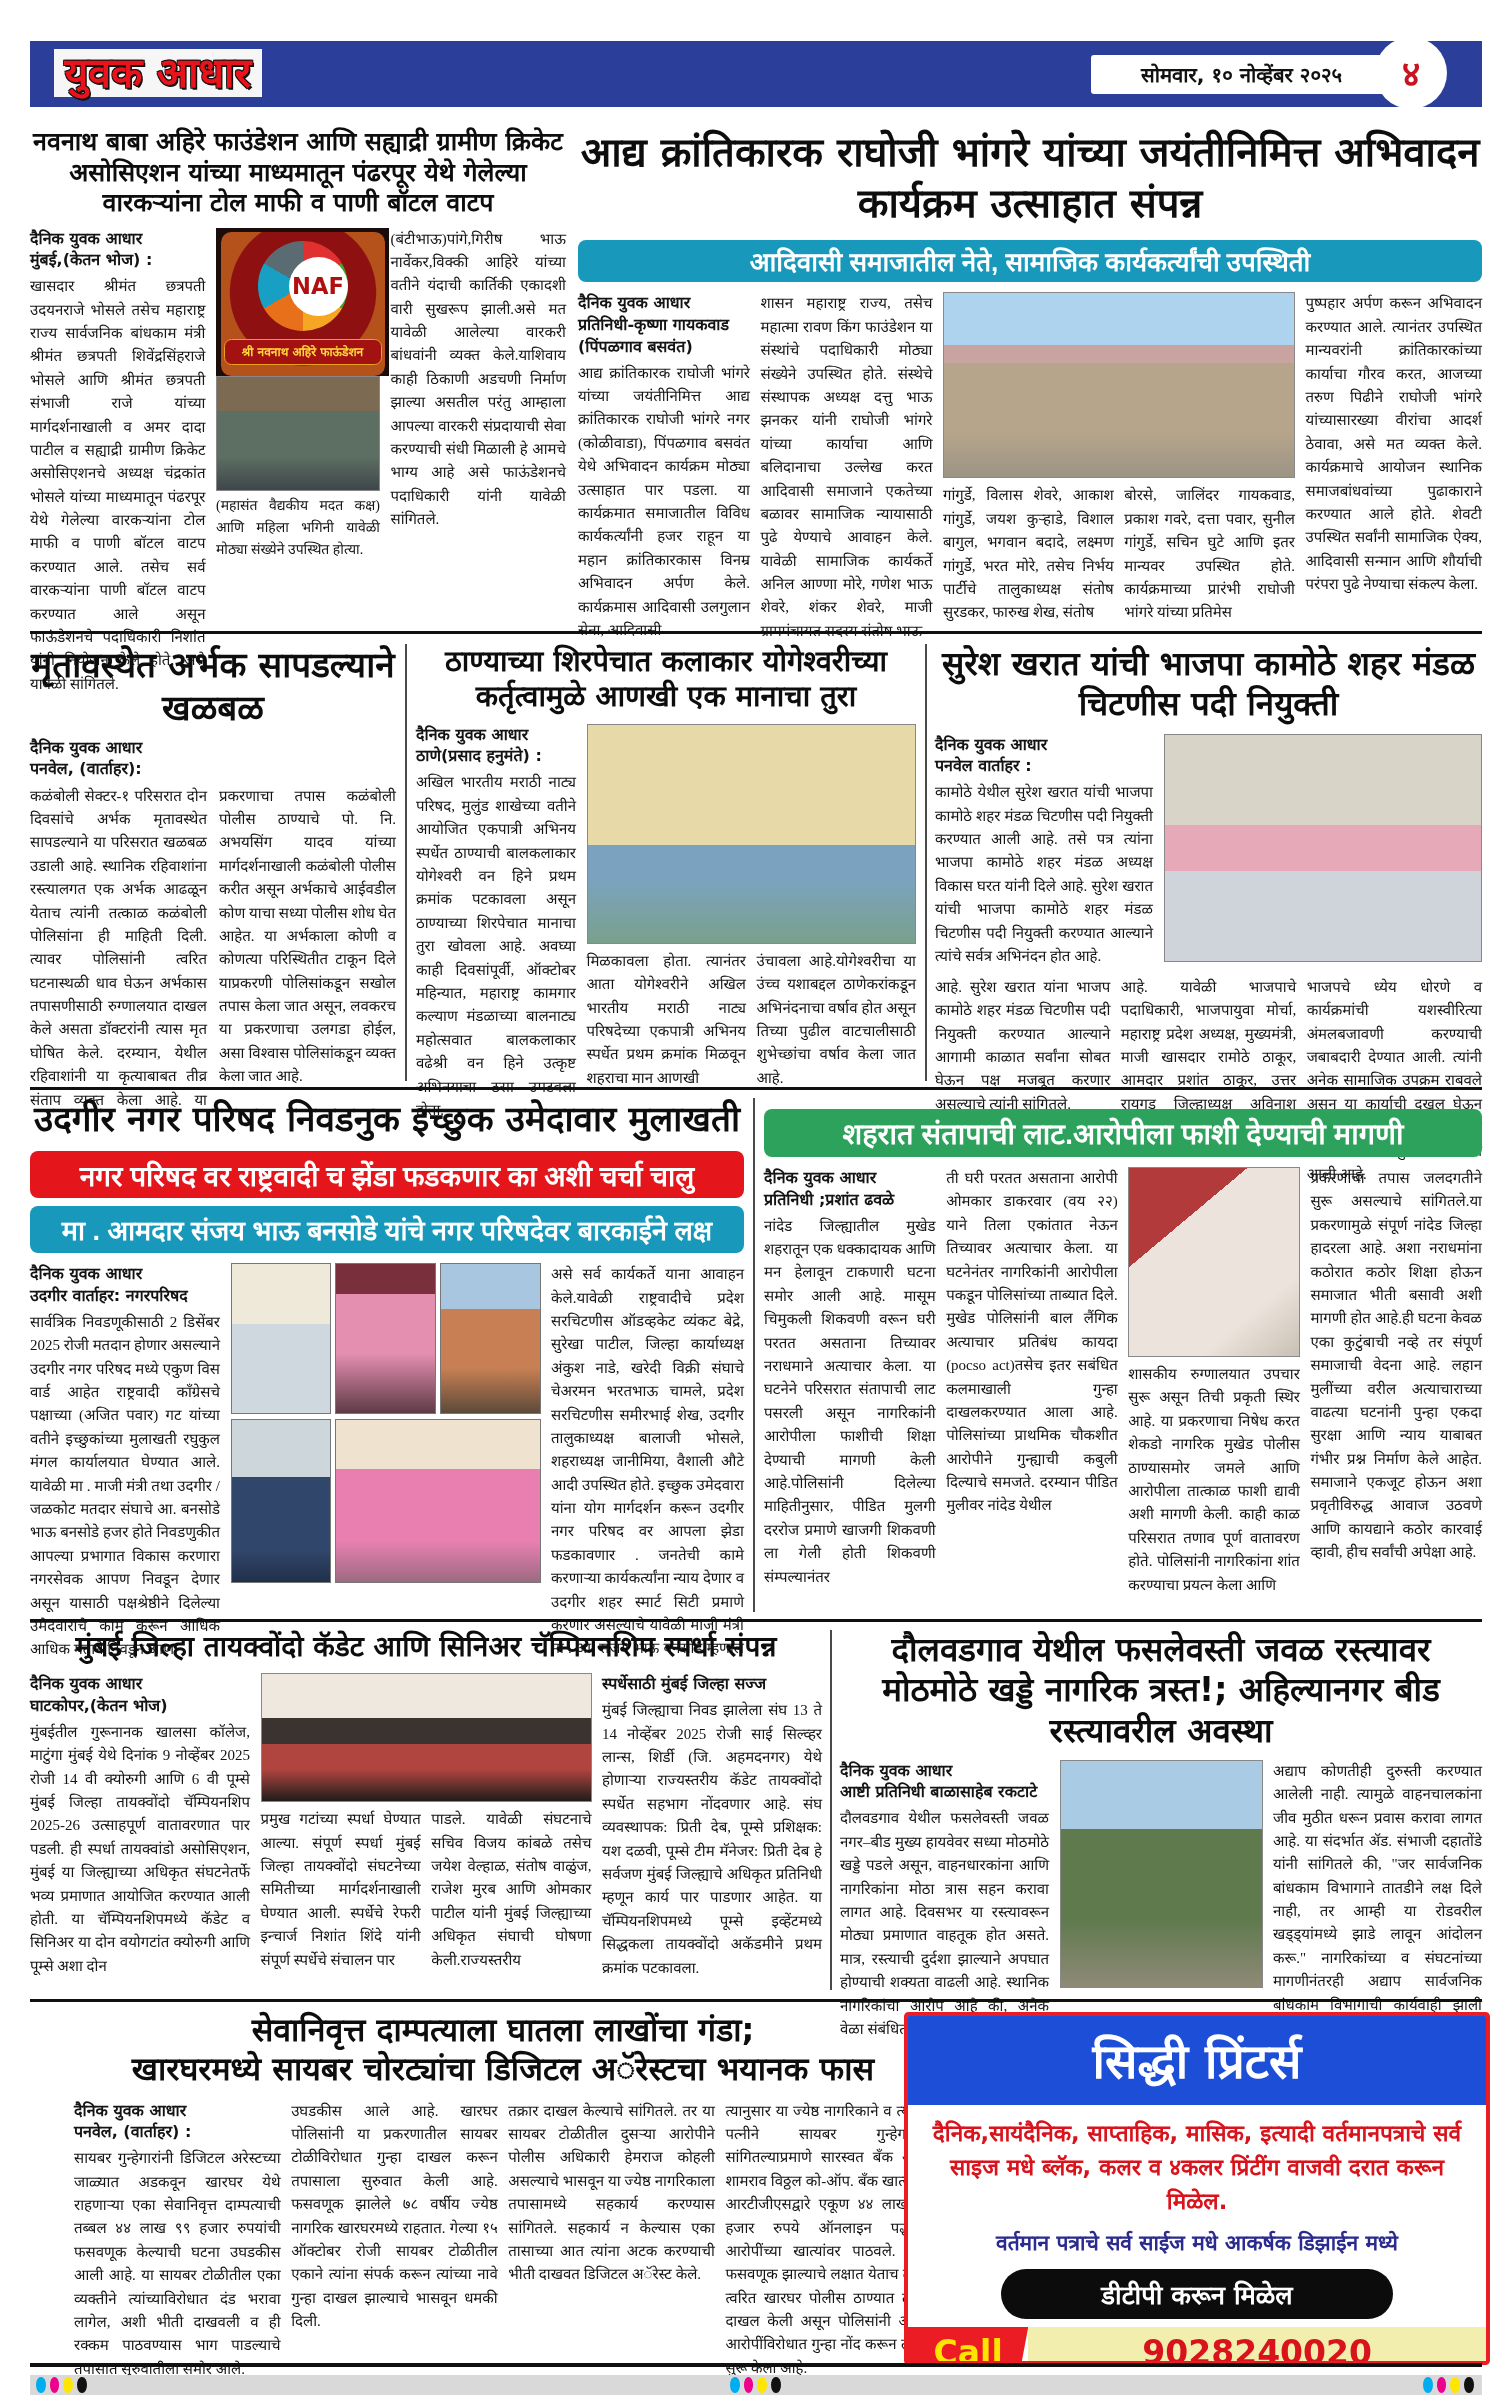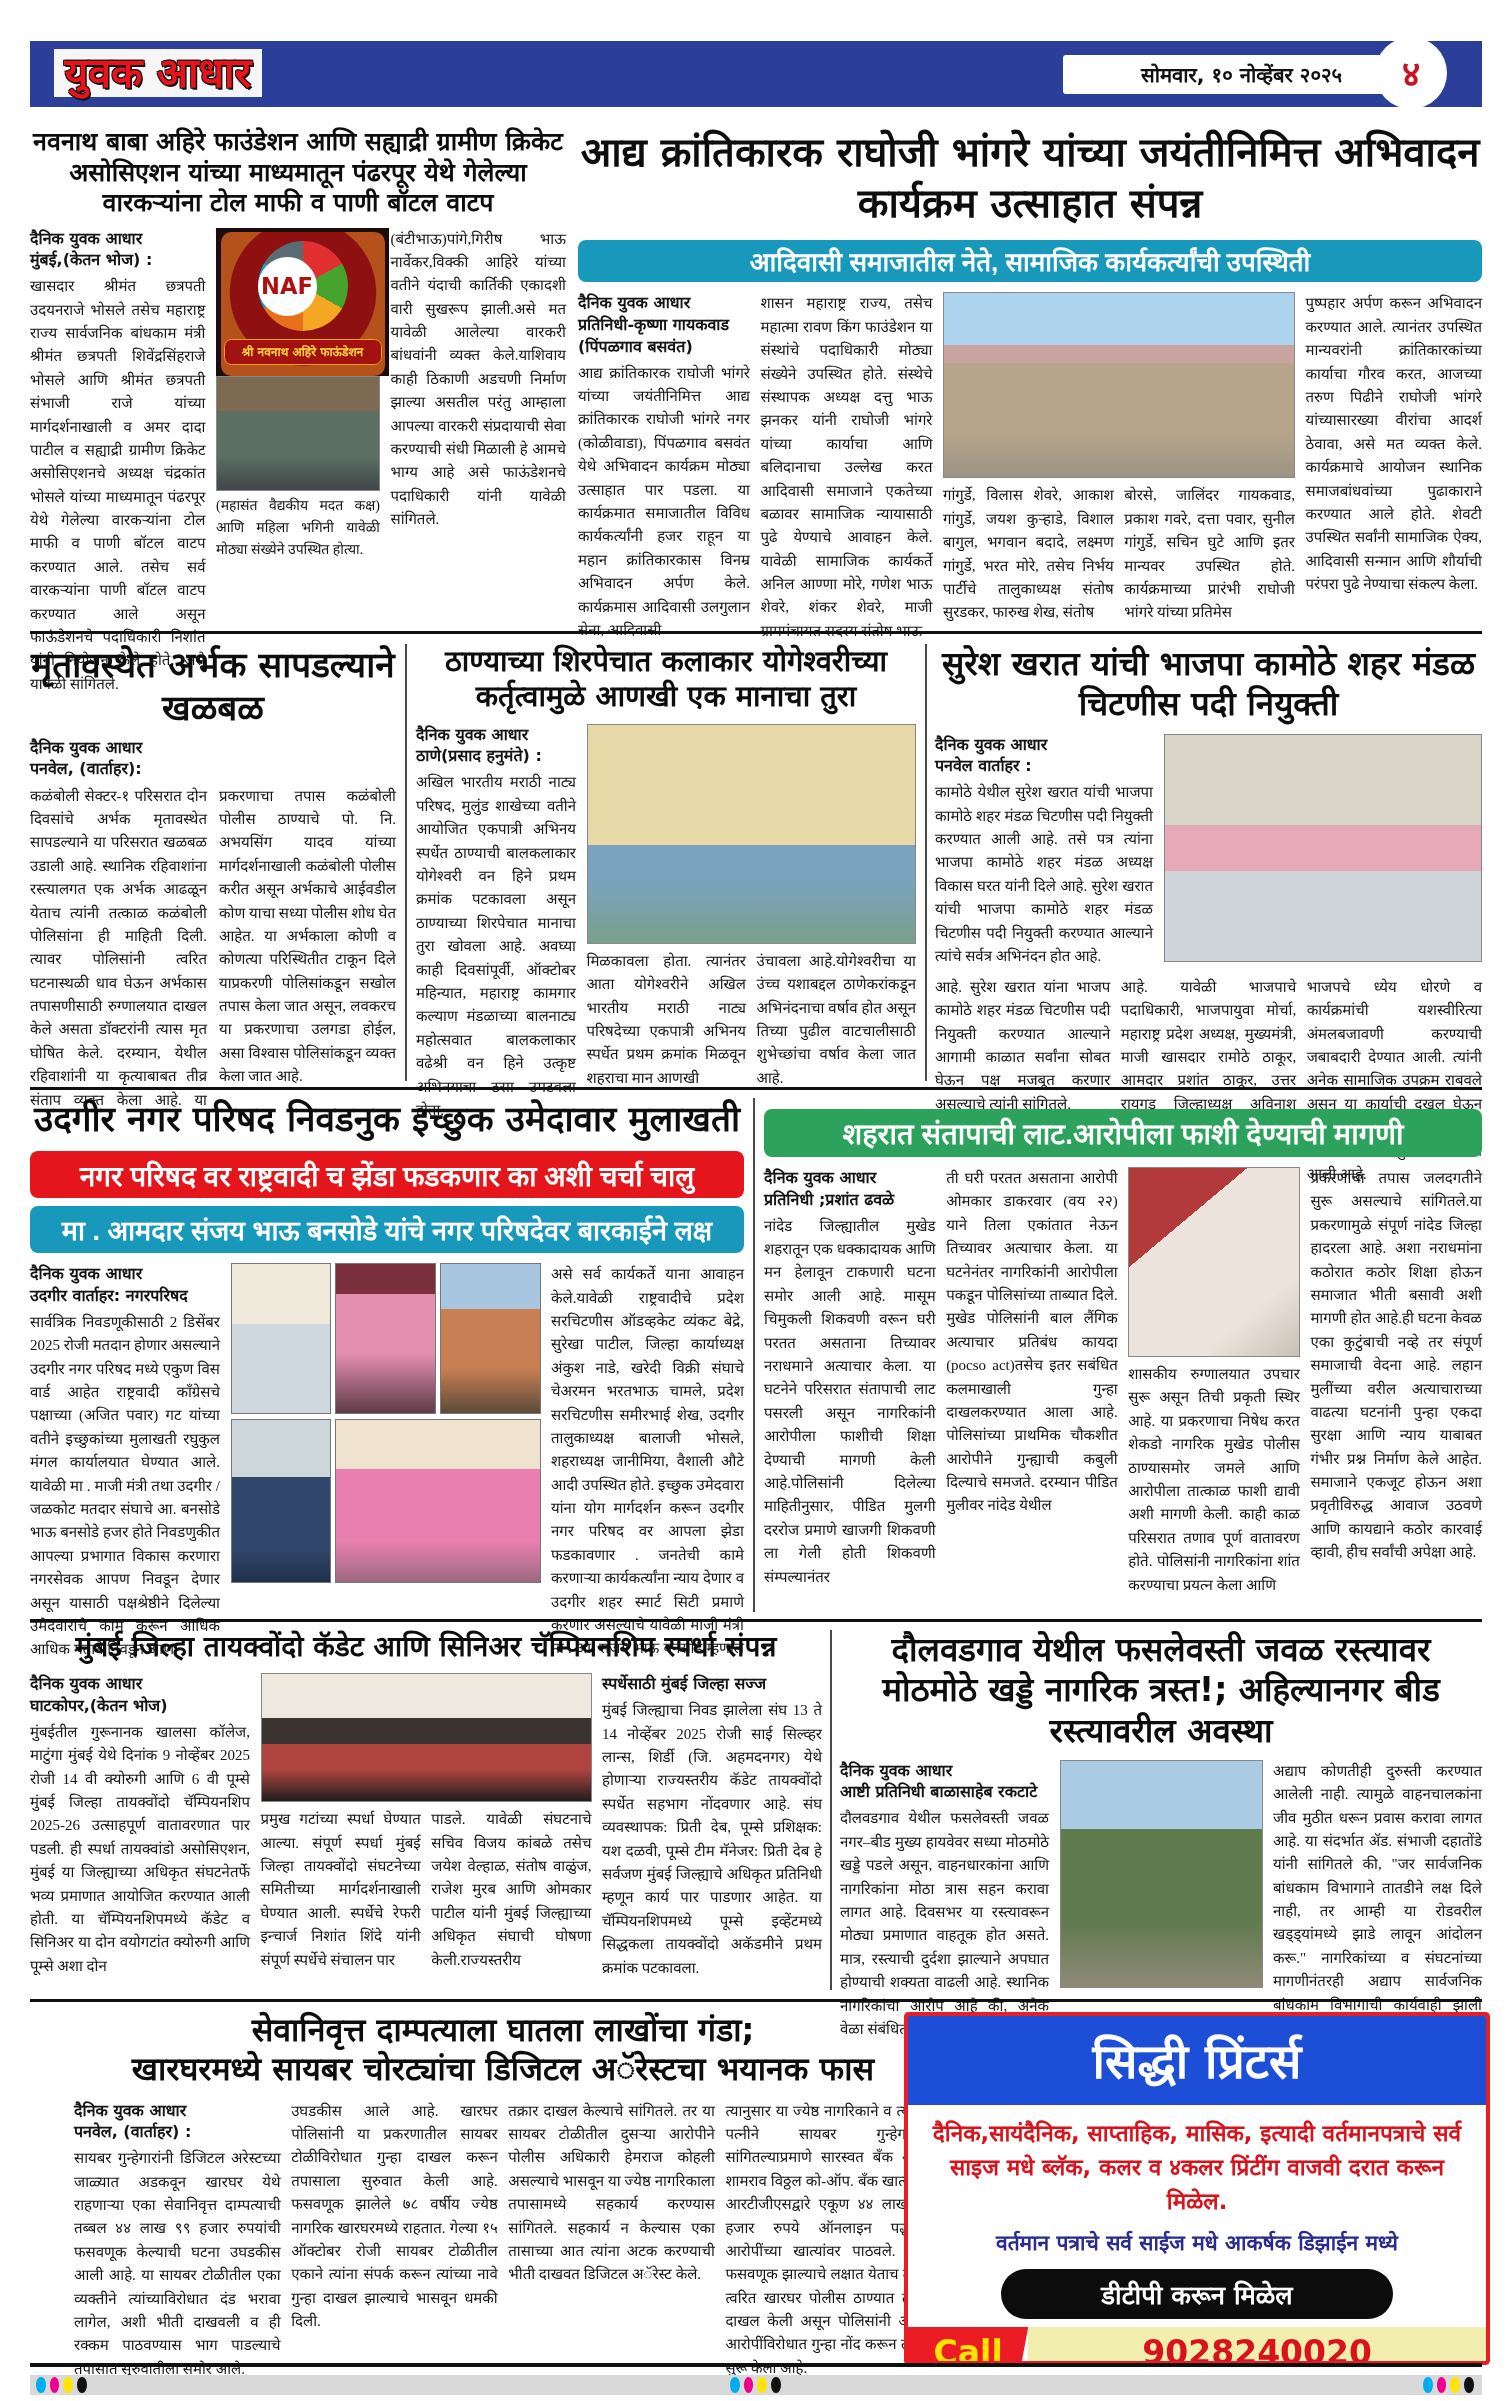--- a/index.html
+++ b/index.html
@@ -5,21 +5,21 @@
   html,body{margin:0;padding:0;background:#e9e9e9;}
   .page{position:relative;width:1512px;height:2401px;background:#ffffff;
     font-family:"Liberation Serif",serif;color:#141414;overflow:hidden;}
   
   .masthead{position:absolute;top:41px;left:30px;width:1452px;height:66px;background:#2b3e99;}
   .logo{position:absolute;left:24px;top:7.5px;font-family:"DejaVu Sans",sans-serif;font-weight:bold;
     font-size:41px;color:#e8131b;text-shadow:1.5px 1.5px 0 #111,-0.8px -0.8px 0 #111,0.8px -0.8px 0 #111,-0.8px 0.8px 0 #111;
     background:#f6f6f6;padding:0 10.5px;line-height:48px;}
   .datebox{position:absolute;right:90px;top:13.6px;width:301px;height:39px;background:#ffffff;
     border-radius:3px;display:flex;align-items:center;justify-content:center;
-    font-family:"DejaVu Sans",sans-serif;font-weight:bold;font-size:20.3px;color:#111;padding-left:28px;}
+    font-family:"DejaVu Sans",sans-serif;font-weight:bold;font-size:20.3px;color:#111;}
   .pagenum-circle{position:absolute;right:35px;top:-4.5px;width:72px;height:72px;border-radius:50%;
     background:#ffffff;display:flex;align-items:center;justify-content:center;
     font-family:"DejaVu Sans",sans-serif;font-weight:bold;font-size:35px;color:#c81320;}
   
   .art{position:absolute;}
   .hl{font-family:"DejaVu Sans",sans-serif;font-weight:bold;color:#0d0d0d;text-align:center;line-height:1.22;}
   .band{font-family:Liberation Sans, sans-serif;font-weight:bold;color:#ffffff;text-align:center;
     display:flex;align-items:center;justify-content:center;border-radius:8px;}
   .byline{font-family:"DejaVu Sans",sans-serif;font-weight:bold;font-size:16px;line-height:1.35;margin-bottom:4.5px;}
   .bt{font-size:15px;line-height:1.56;text-align:justify;}
@@ -27,21 +27,21 @@
   .col{flex:1;}
   .photo{background:linear-gradient(180deg,#9ec7e8 0%,#b9b393 45%,#8b7a5e 100%);border:0.8px solid #888;}
   .vrule{position:absolute;width:1.5px;background:#4a4a4a;}
   .hrule{position:absolute;height:3px;background:#101010;left:30px;width:1452px;}
   
   .naf{width:164px;background:#1b0d0b;padding:4.5px 4.5px 0 4.5px;}
   .naf-badge{background:radial-gradient(circle at 50% 42%,#8e1010 0 62%,#b5521c 63% 100%);
     border-radius:10.5px;padding:9px 0 6px 0;text-align:center;}
   .naf-ring{width:90px;height:90px;margin:0 auto;border-radius:50%;
     background:conic-gradient(#e03030 0 60deg,#46a32e 60deg 120deg,#f5a623 120deg 180deg,#e8701a 180deg 240deg,#18a0c4 240deg 300deg,#5b6b72 300deg 360deg);
-    display:flex;align-items:center;justify-content:flex-start;}
+    display:flex;align-items:center;justify-content:flex-end;}
   .naf-core{width:59px;height:59px;border-radius:50%;background:#ffffff;display:flex;align-items:center;justify-content:center;
     font-family:"DejaVu Sans",sans-serif;font-weight:bold;font-size:22.6px;color:#b01010;}
   .naf-banner{margin:7.5px 3px 4.5px 3px;background:#a31111;border:1.5px solid #e8a020;border-radius:7.5px;
     color:#ffd83a;font-family:"DejaVu Sans",sans-serif;font-weight:bold;font-size:12px;padding:3.8px 1.5px;text-align:center;}
   
   .collage{display:grid;grid-template-columns:1fr 1fr 1fr;grid-auto-rows:151px;gap:4.5px;}
   .collage .cell{border:0.8px solid #777;}
   
   .ad{position:absolute;background:#ffffff;border:4.5px solid #ec1c24;border-radius:4.5px;overflow:hidden;}
   .ad-head{background:#1d4ed8;color:#ffffff;font-family:"DejaVu Sans",sans-serif;font-weight:bold;

